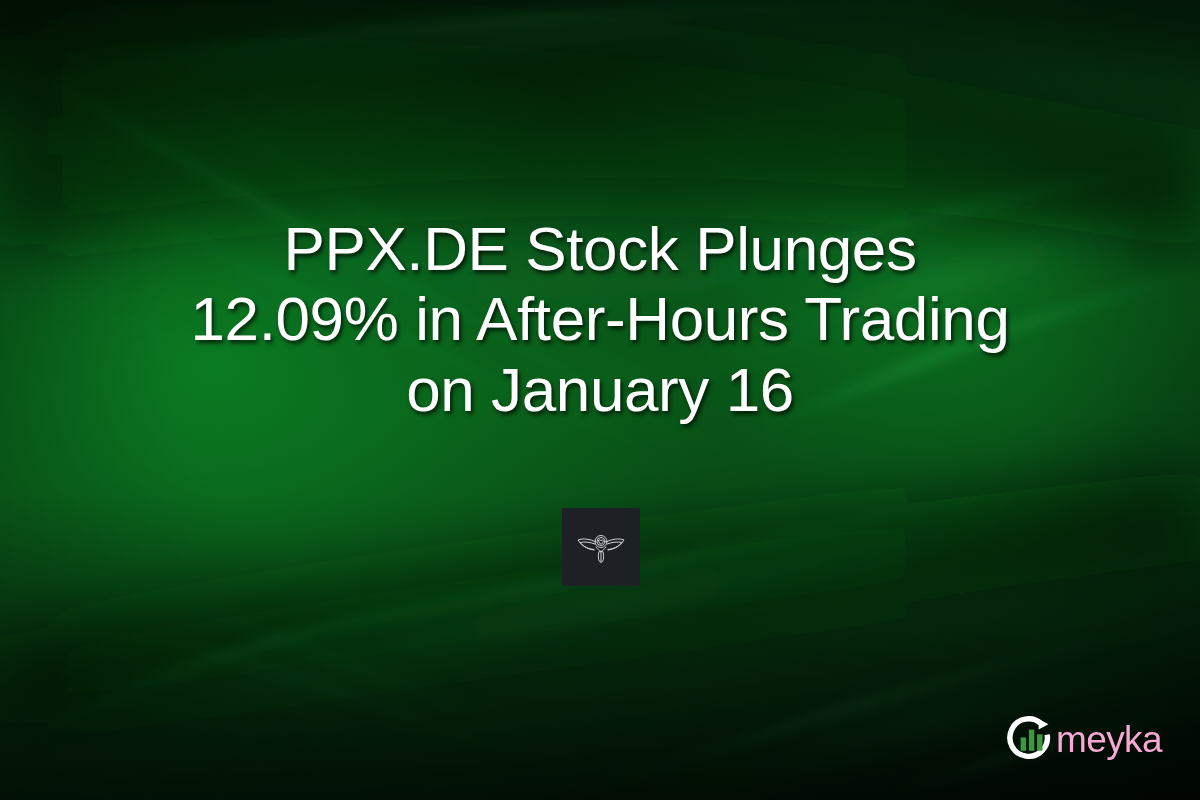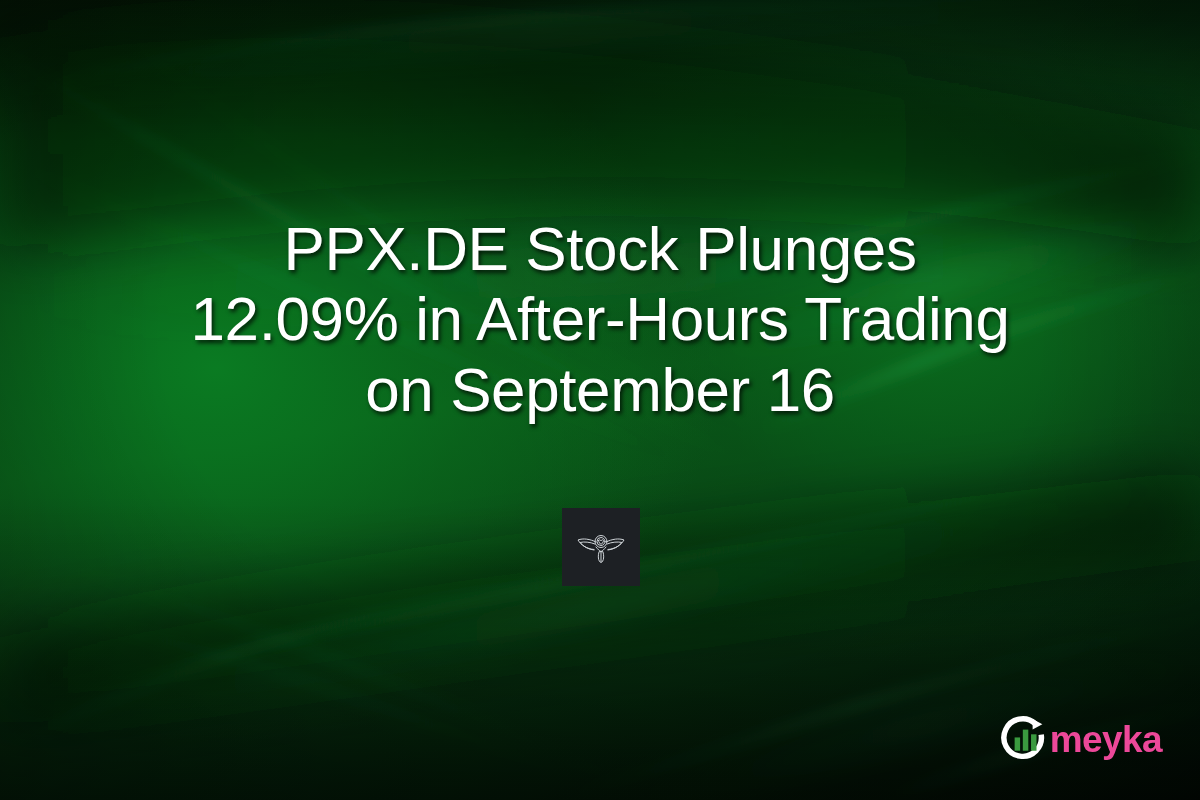--- a/index.html
+++ b/index.html
@@ -84,23 +84,23 @@
     display: flex;
     align-items: center;
     gap: 4px;
   }
   .brand-mark {
     width: 50px;
     height: 50px;
     display: block;
   }
   .brand-name {
-    color: #ec4899;
+    color: #f9a8d4;
     font-size: 37px;
-    font-weight: 700;
+    font-weight: 400;
     letter-spacing: -0.6px;
     line-height: 1;
     margin-left: -3px;
   }
 </style>
 </head>
 <body>
 
 <div id="stage">
 
@@ -166,21 +166,21 @@
     <path d="M620,806 C860,740 1040,690 1220,660" stroke="url(#wg3)" stroke-width="12" fill="none" filter="url(#softer)"></path>
     <path d="M880,800 C1000,756 1110,726 1220,706" stroke="url(#wg1)" stroke-width="3" fill="none" filter="url(#soft)"></path>
 
     <path d="M0,300 C320,276 700,270 1200,246" stroke="url(#wg3)" stroke-width="26" fill="none" filter="url(#softest)"></path>
   </svg>
 
   <div class="bg-vignette"></div>
 
   <h1 class="headline">PPX.DE Stock Plunges
 12.09% in After-Hours Trading
-on September 16</h1>
+on January 16</h1>
 
   <div class="emblem">
     <svg width="54" height="40" viewBox="0 0 108 80">
       <g fill="none" stroke="#cfd4d8" stroke-width="2" stroke-linecap="round" stroke-linejoin="round">
 
         <path d="M44,30 C32,24 18,22 8,26 C14,36 26,44 40,45"></path>
         <path d="M42,34 C32,30 20,29 12,31 C18,39 29,45 40,46"></path>
 
         <path d="M64,30 C76,24 90,22 100,26 C94,36 82,44 68,45"></path>
         <path d="M66,34 C76,30 88,29 96,31 C90,39 79,45 68,46"></path>

